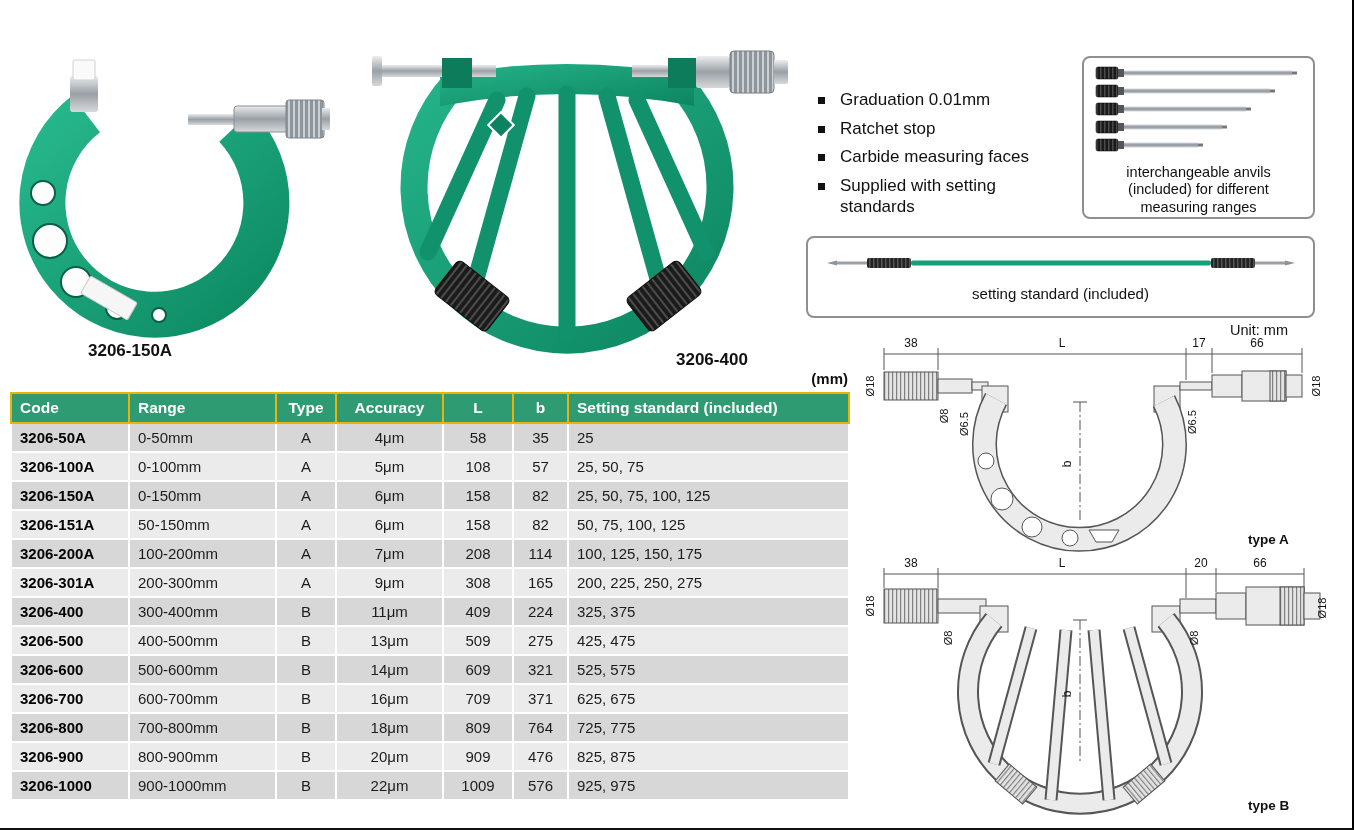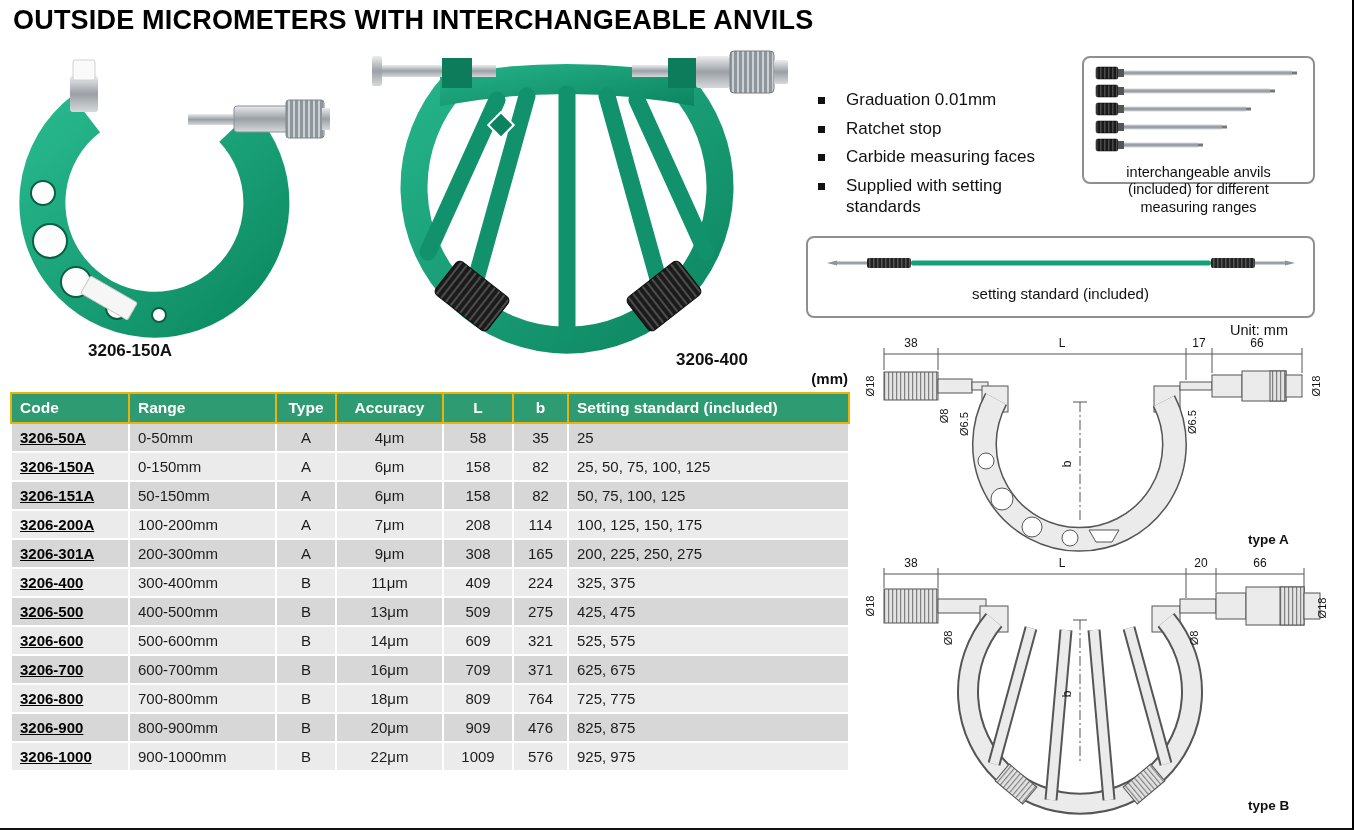--- a/index.html
+++ b/index.html
@@ -11,55 +11,54 @@
           border-right:2px solid #000; border-bottom:2px solid #111; }
 
   .title { position:absolute; left:13px; top:5px; font-size:27px; font-weight:bold; color:#000; letter-spacing:.2px; }
 
   .photo-small { position:absolute; left:8px; top:52px; }
   .photo-small-label { position:absolute; left:88px; top:341px; font-size:17px; font-weight:bold; }
   .photo-large { position:absolute; left:322px; top:36px; }
   .photo-large-label { position:absolute; left:676px; top:350px; font-size:17px; font-weight:bold; }
 
   .features { position:absolute; left:818px; top:90px; width:228px; list-style:none; }
-  .features li { display:flex; gap:21px; font-size:17px; color:#111; margin-bottom:8px; line-height:1.22; }
+  .features li { display:flex; gap:15px; font-size:17px; color:#111; margin-bottom:8px; line-height:1.22; }
   .sq { width:7px; height:7px; background:#111; margin-top:7px; flex:0 0 auto; }
 
-  .anvils-box { position:absolute; left:1082px; top:56px; width:233px; height:128px;
+  .anvils-box { position:absolute; left:1082px; top:56px; width:233px; height:163px;
                 border:2px solid #8f8f8f; border-radius:8px; background:#fff; text-align:center; padding-top:5px; }
   .anvils-caption { font-size:14.5px; color:#111; line-height:1.2; margin-top:1px; padding:0 12px; }
 
   .standard-box { position:absolute; left:806px; top:236px; width:509px; height:82px;
                   border:2px solid #8f8f8f; border-radius:8px; background:#fff; text-align:center; padding-top:12px; }
   .standard-caption { font-size:15px; margin-top:5px; }
 
   .unit-label { position:absolute; left:1128px; top:322px; width:160px; text-align:right; font-size:14.5px; }
   .mm-label { position:absolute; left:744px; top:370px; width:104px; text-align:right; font-size:15px; font-weight:bold; }
 
   .spec-table { position:absolute; left:10px; top:392px; width:838px; border-collapse:collapse;
                 table-layout:fixed; font-size:15px; }
   .spec-table th { background:var(--header-green); color:#fff; text-align:left; font-weight:bold;
                    font-size:15.5px; padding:4px 8px; border:2px solid #eab308; height:30px; }
   .spec-table td { padding:3px 8px; border:2px solid #fff; height:29px; color:#1c1c1c; }
   .spec-table tbody tr:nth-child(odd) td { background:var(--row-dark); }
   .spec-table tbody tr:nth-child(even) td { background:var(--row-light); }
-  .spec-table td.code { font-weight:bold; color:#000;text-decoration:underline; }
+  .spec-table td.code { font-weight:bold; color:#000; }
   .spec-table th.center, .spec-table td.center { text-align:center; }
 
   .diagram { position:absolute; }
   .diagram-a { left:856px; top:336px; }
   .diagram-b { left:856px; top:556px; }
   svg text { font-family:"Liberation Sans","DejaVu Sans",sans-serif; fill:#111; }
 </style>
 </head>
 <body>
 
 <div class="page">
 
-  <h1 class="title">OUTSIDE MICROMETERS WITH INTERCHANGEABLE ANVILS</h1>
 
   <div class="photo-small">
     <svg width="322" height="286" viewBox="0 0 322 286">
       <defs>
         <linearGradient id="gSt1" x1="0" y1="0" x2="0" y2="1">
           <stop offset="0" stop-color="#e9ebed"></stop>
             <stop offset="0.5" stop-color="#9aa0a6"></stop>
             <stop offset="1" stop-color="#d6d9db"></stop>
         </linearGradient>
         <linearGradient id="gGr1" x1="0" y1="0" x2="1" y2="1">
@@ -244,20 +243,29 @@
         <tr>
           <td class="code">3206-50A</td>
           <td>0-50mm</td>
           <td class="center">A</td>
           <td class="center">4μm</td>
           <td class="center">58</td>
           <td class="center">35</td>
           <td>25</td>
         </tr>
         <tr>
+          <td class="code">3206-100A</td>
+          <td>0-100mm</td>
+          <td class="center">A</td>
+          <td class="center">5μm</td>
+          <td class="center">108</td>
+          <td class="center">57</td>
+          <td>25, 50, 75</td>
+        </tr>
+        <tr>
           <td class="code">3206-150A</td>
           <td>0-150mm</td>
           <td class="center">A</td>
           <td class="center">6μm</td>
           <td class="center">158</td>
           <td class="center">82</td>
           <td>25, 50, 75, 100, 125</td>
         </tr>
         <tr>
           <td class="code">3206-151A</td>

